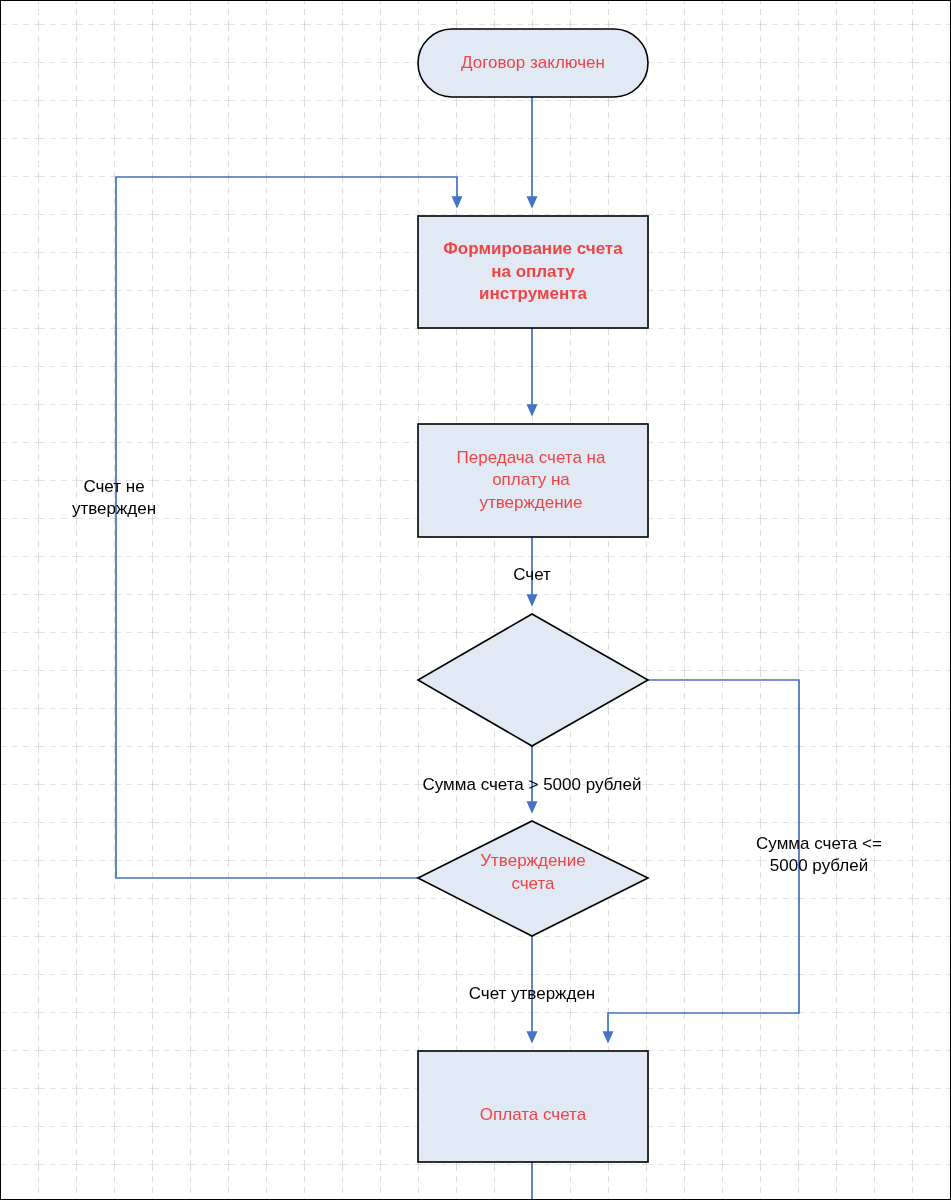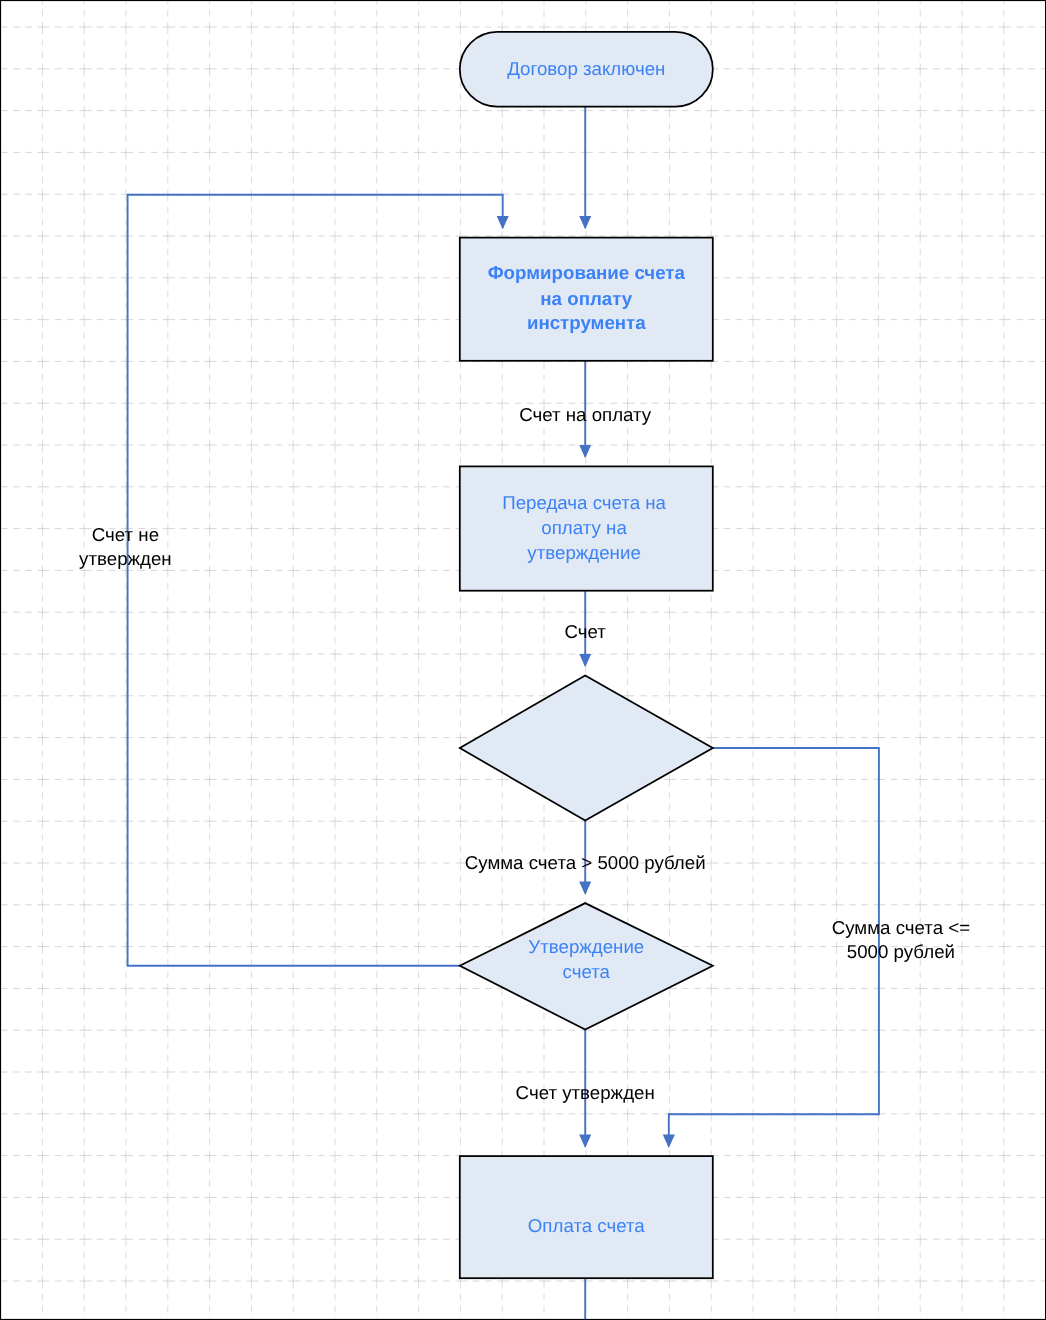--- a/index.html
+++ b/index.html
@@ -27,21 +27,21 @@
   }
   #flow {
     position: absolute;
     left: 0; top: 0;
     width: 951px;
     height: 1200px;
   }
   .node-label {
     position: absolute;
     text-align: center;
-    color: #3b82f6;
+    color: #ef4444;
     font-size: 17px;
     line-height: 1.32;
     white-space: pre-line;
     pointer-events: none;
     display: flex;
     align-items: center;
     justify-content: center;
   }
   .edge-label {
     position: absolute;
@@ -130,21 +130,20 @@
 оплату на
 утверждение</div>
 
 
   <div class="node-label" style="left:417px; top:814px; width:230px; height:115px;">Утверждение
 счета</div>
 
   <div class="node-label" style="left:417px; top:1050px; width:230px; height:128px;">Оплата счета</div>
 
 
-  <div class="edge-label" style="left:411px; top:366px; width:240px;">Счет на оплату</div>
 
   <div class="edge-label" style="left:411px; top:563px; width:240px;">Счет</div>
 
   <div class="edge-label" style="left:351px; top:773px; width:360px;">Сумма счета &gt; 5000 рублей</div>
 
   <div class="edge-label" style="left:703px; top:832px; width:230px;">Сумма счета &lt;=
 5000 рублей</div>
 
   <div class="edge-label" style="left:13px; top:475px; width:200px;">Счет не
 утвержден</div>

